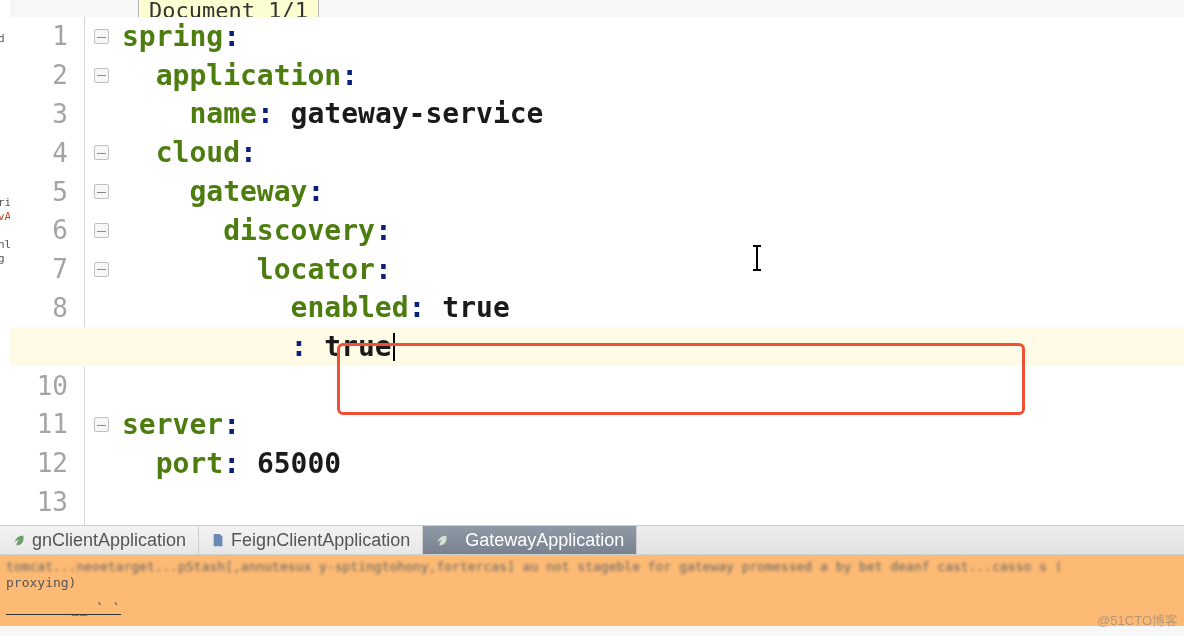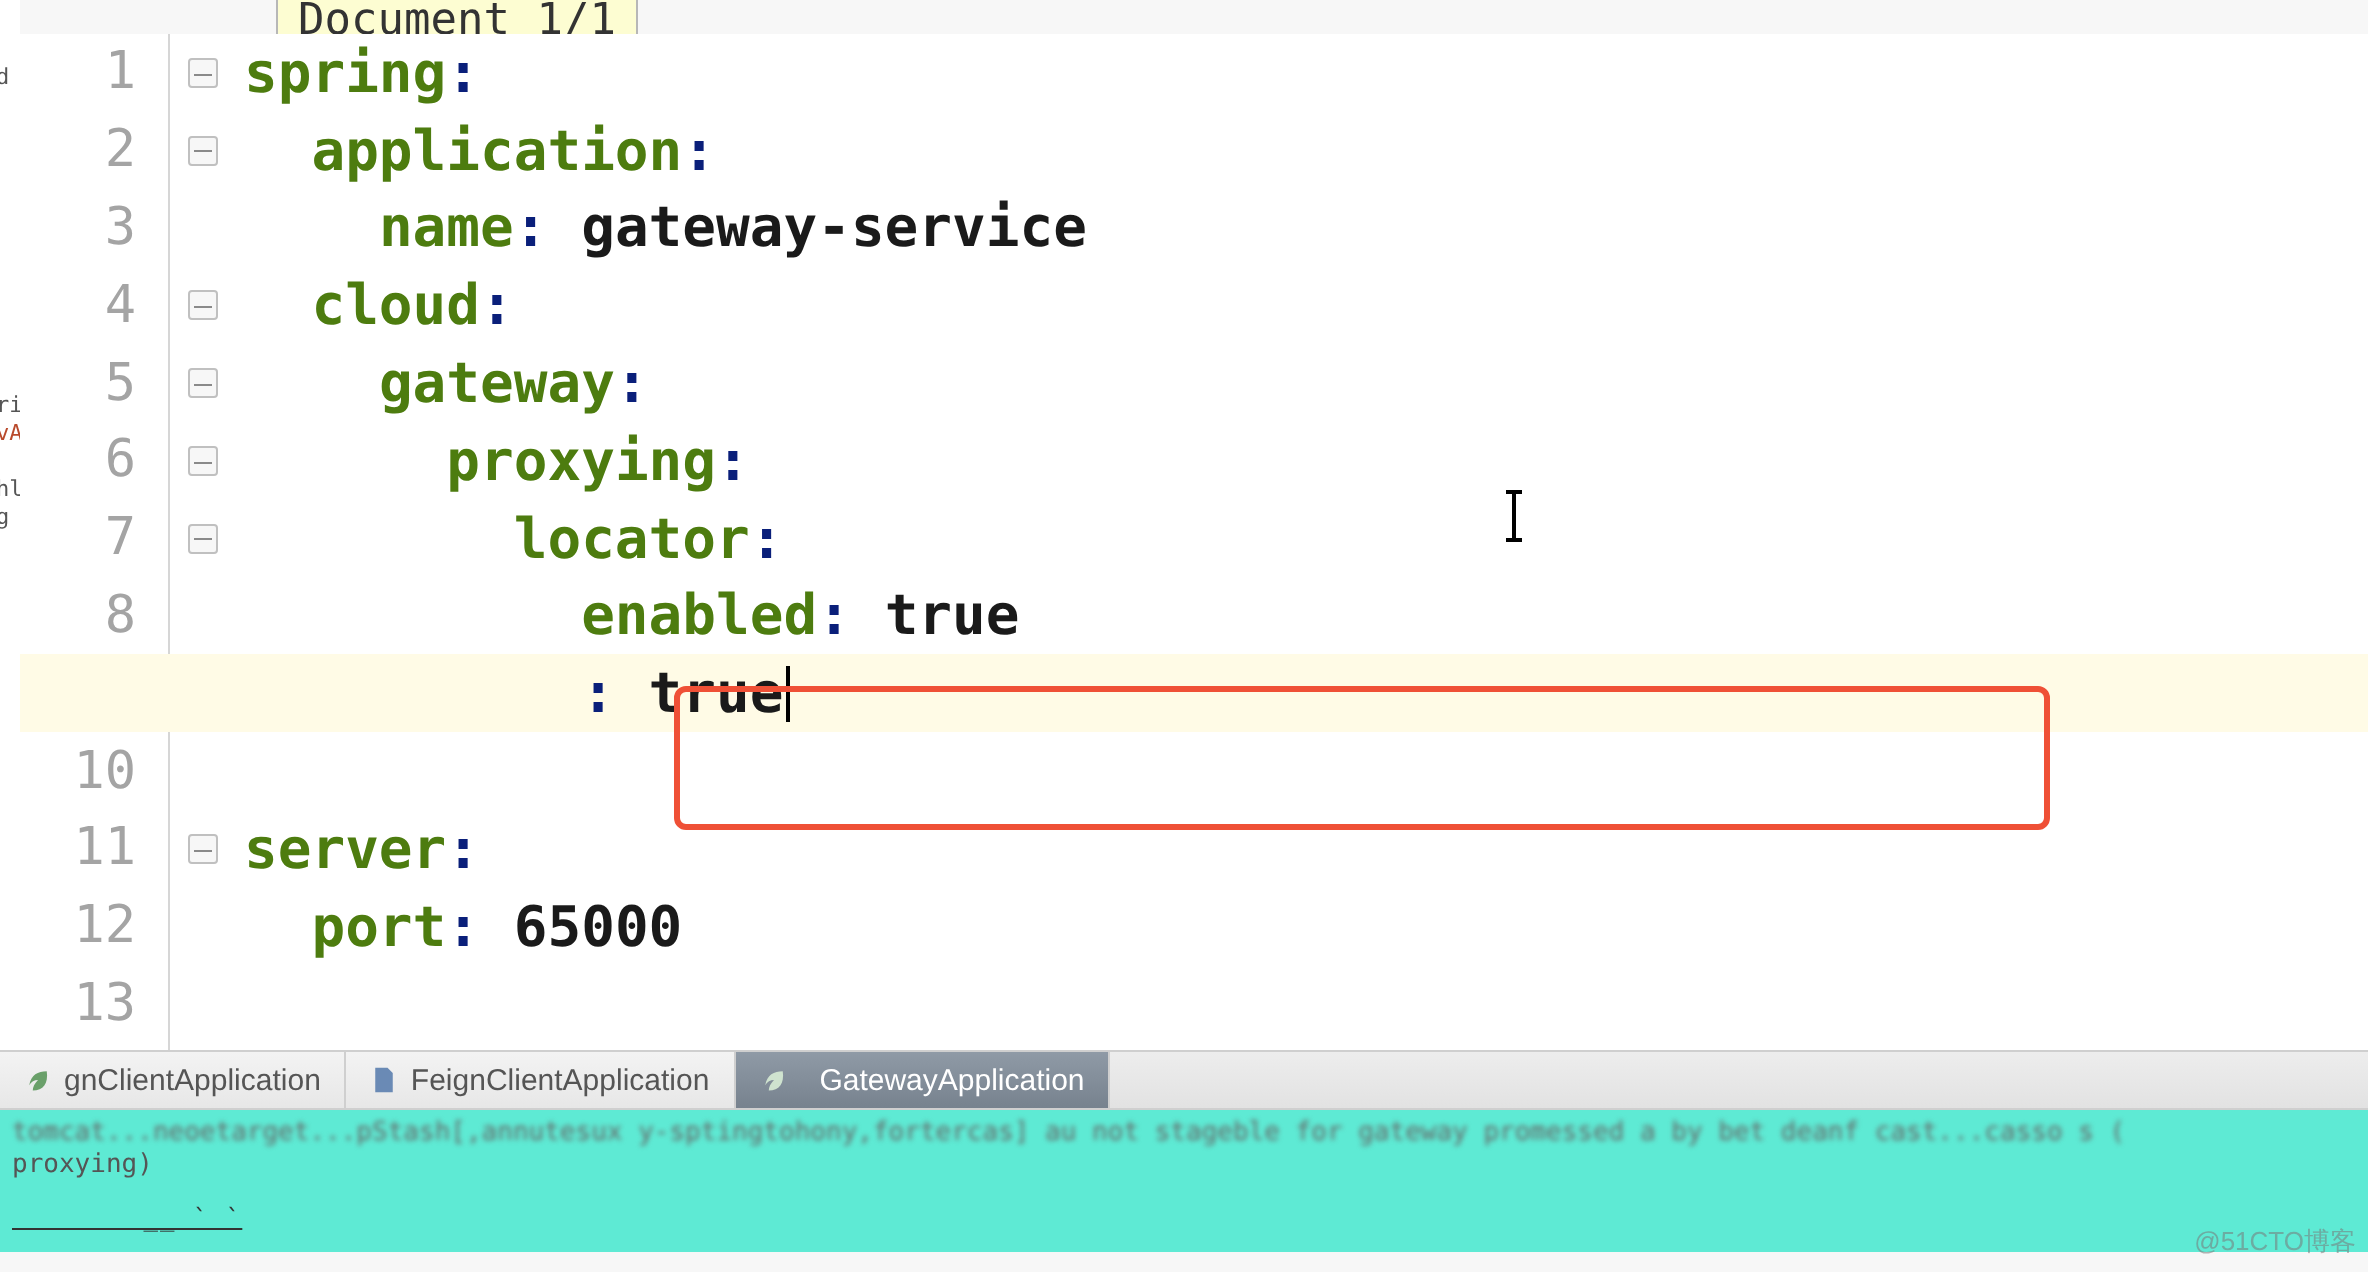--- a/index.html
+++ b/index.html
@@ -37,30 +37,30 @@
 
   .caret { display:inline-block; width:2px; height:28px; background:#000; margin-left:1px; vertical-align:middle; }
 
   .highlight-box { position:absolute; border:3px solid #ef5036; border-radius:6px; left:327px; top:326px; width:688px; height:72px; pointer-events:none; }
 
   .ibeam { position:absolute; left:746px; top:230px; width:2px; height:22px; background:#000; }
   .ibeam::before, .ibeam::after { content:""; position:absolute; left:-3px; width:8px; height:2px; background:#000; }
   .ibeam::before { top:-2px; }
   .ibeam::after  { bottom:-2px; }
 
-  .tabbar { position:absolute; left:0; top:525px; right:0; height:30px; background:linear-gradient(#ededed,#e2e2e2); border-top:1px solid #cfcfcf; border-bottom:1px solid #cfcfcf; display:flex; align-items:stretch; font-family:Arial,Helvetica,sans-serif; font-size:15px; }
+  .tabbar { position:absolute; left:0; top:525px; right:0; height:30px; background:linear-gradient(#ededed,#e2e2e2); border-top:1px solid #cfcfcf; border-bottom:1px solid #cfcfcf; display:flex; align-items:stretch; font-family:Arial,Helvetica,sans-serif; font-size:18px; }
   .tab { display:flex; align-items:center; gap:6px; padding:0 12px; border-right:1px solid #cfcfcf; background:linear-gradient(#f3f3f3,#e7e7e7); color:#555; cursor:pointer; }
   .tab.active { background:linear-gradient(#8f9aa6,#77828e); color:#fff;gap:16px; }
   .tab .tab-icon { width:14px; height:14px; display:inline-flex; align-items:center; justify-content:center; }
   .tab .tab-icon svg { width:14px; height:14px; }
   .tab.active .tab-icon svg path { fill:#cfe3cf; }
   .tab .tab-icon svg path { fill:#6aa06a; }
   .tab-icon.other svg path { fill:#6a8ab5; }
 
-  .console { position:absolute; left:0; top:555px; right:0; height:71px; background:#5eead4; font-family:"Menlo","Consolas",monospace; font-size:13px; color:#555; padding:4px 6px; line-height:16px; overflow:hidden; }
+  .console { position:absolute; left:0; top:555px; right:0; height:71px; background:#fdba74; font-family:"Menlo","Consolas",monospace; font-size:13px; color:#555; padding:4px 6px; line-height:16px; overflow:hidden; }
   .console .blurred { filter:blur(1.4px); color:#666; white-space:nowrap; }
   .console .ascii { margin-top:10px; color:#333; font-size:12px; letter-spacing:1px; white-space:pre;text-decoration:underline; }
 
   .watermark { position:absolute; right:6px; bottom:6px; font-family:Arial,Helvetica,sans-serif; font-size:13px; color:rgba(120,120,120,0.55);margin-left:25px; }
 
 </style>
 </head>
 <body>
 
 <div class="root">
@@ -101,21 +101,21 @@
         <div class="fold" style="top: 206px;"></div>
         <div class="fold" style="top: 244.8px;"></div>
         <div class="fold" style="top: 400px;"></div>
       </div>
     <div class="code">
         <div class="line"><span></span><span class="key">spring</span><span class="sep">:</span></div>
         <div class="line"><span>  </span><span class="key">application</span><span class="sep">:</span></div>
         <div class="line"><span>    </span><span class="key">name</span><span class="sep">:</span><span> </span><span class="val">gateway-service</span></div>
         <div class="line"><span>  </span><span class="key">cloud</span><span class="sep">:</span></div>
         <div class="line"><span>    </span><span class="key">gateway</span><span class="sep">:</span></div>
-        <div class="line"><span>      </span><span class="key">proxying</span><span class="sep">:</span></div>
+        <div class="line"><span>      </span><span class="key">discovery</span><span class="sep">:</span></div>
         <div class="line"><span>        </span><span class="key">locator</span><span class="sep">:</span></div>
         <div class="line"><span>          </span><span class="key">enabled</span><span class="sep">:</span><span> </span><span class="val">true</span></div>
         <div class="line current"><span>          </span><span class="sep">:</span><span> </span><span class="val">true</span><span class="caret"></span></div>
         <div class="line"><span></span></div>
         <div class="line"><span></span><span class="key">server</span><span class="sep">:</span></div>
         <div class="line"><span>  </span><span class="key">port</span><span class="sep">:</span><span> </span><span class="val">65000</span></div>
         <div class="line"><span></span></div>
       </div>
     <div class="highlight-box"></div>
     <div class="ibeam"></div>

